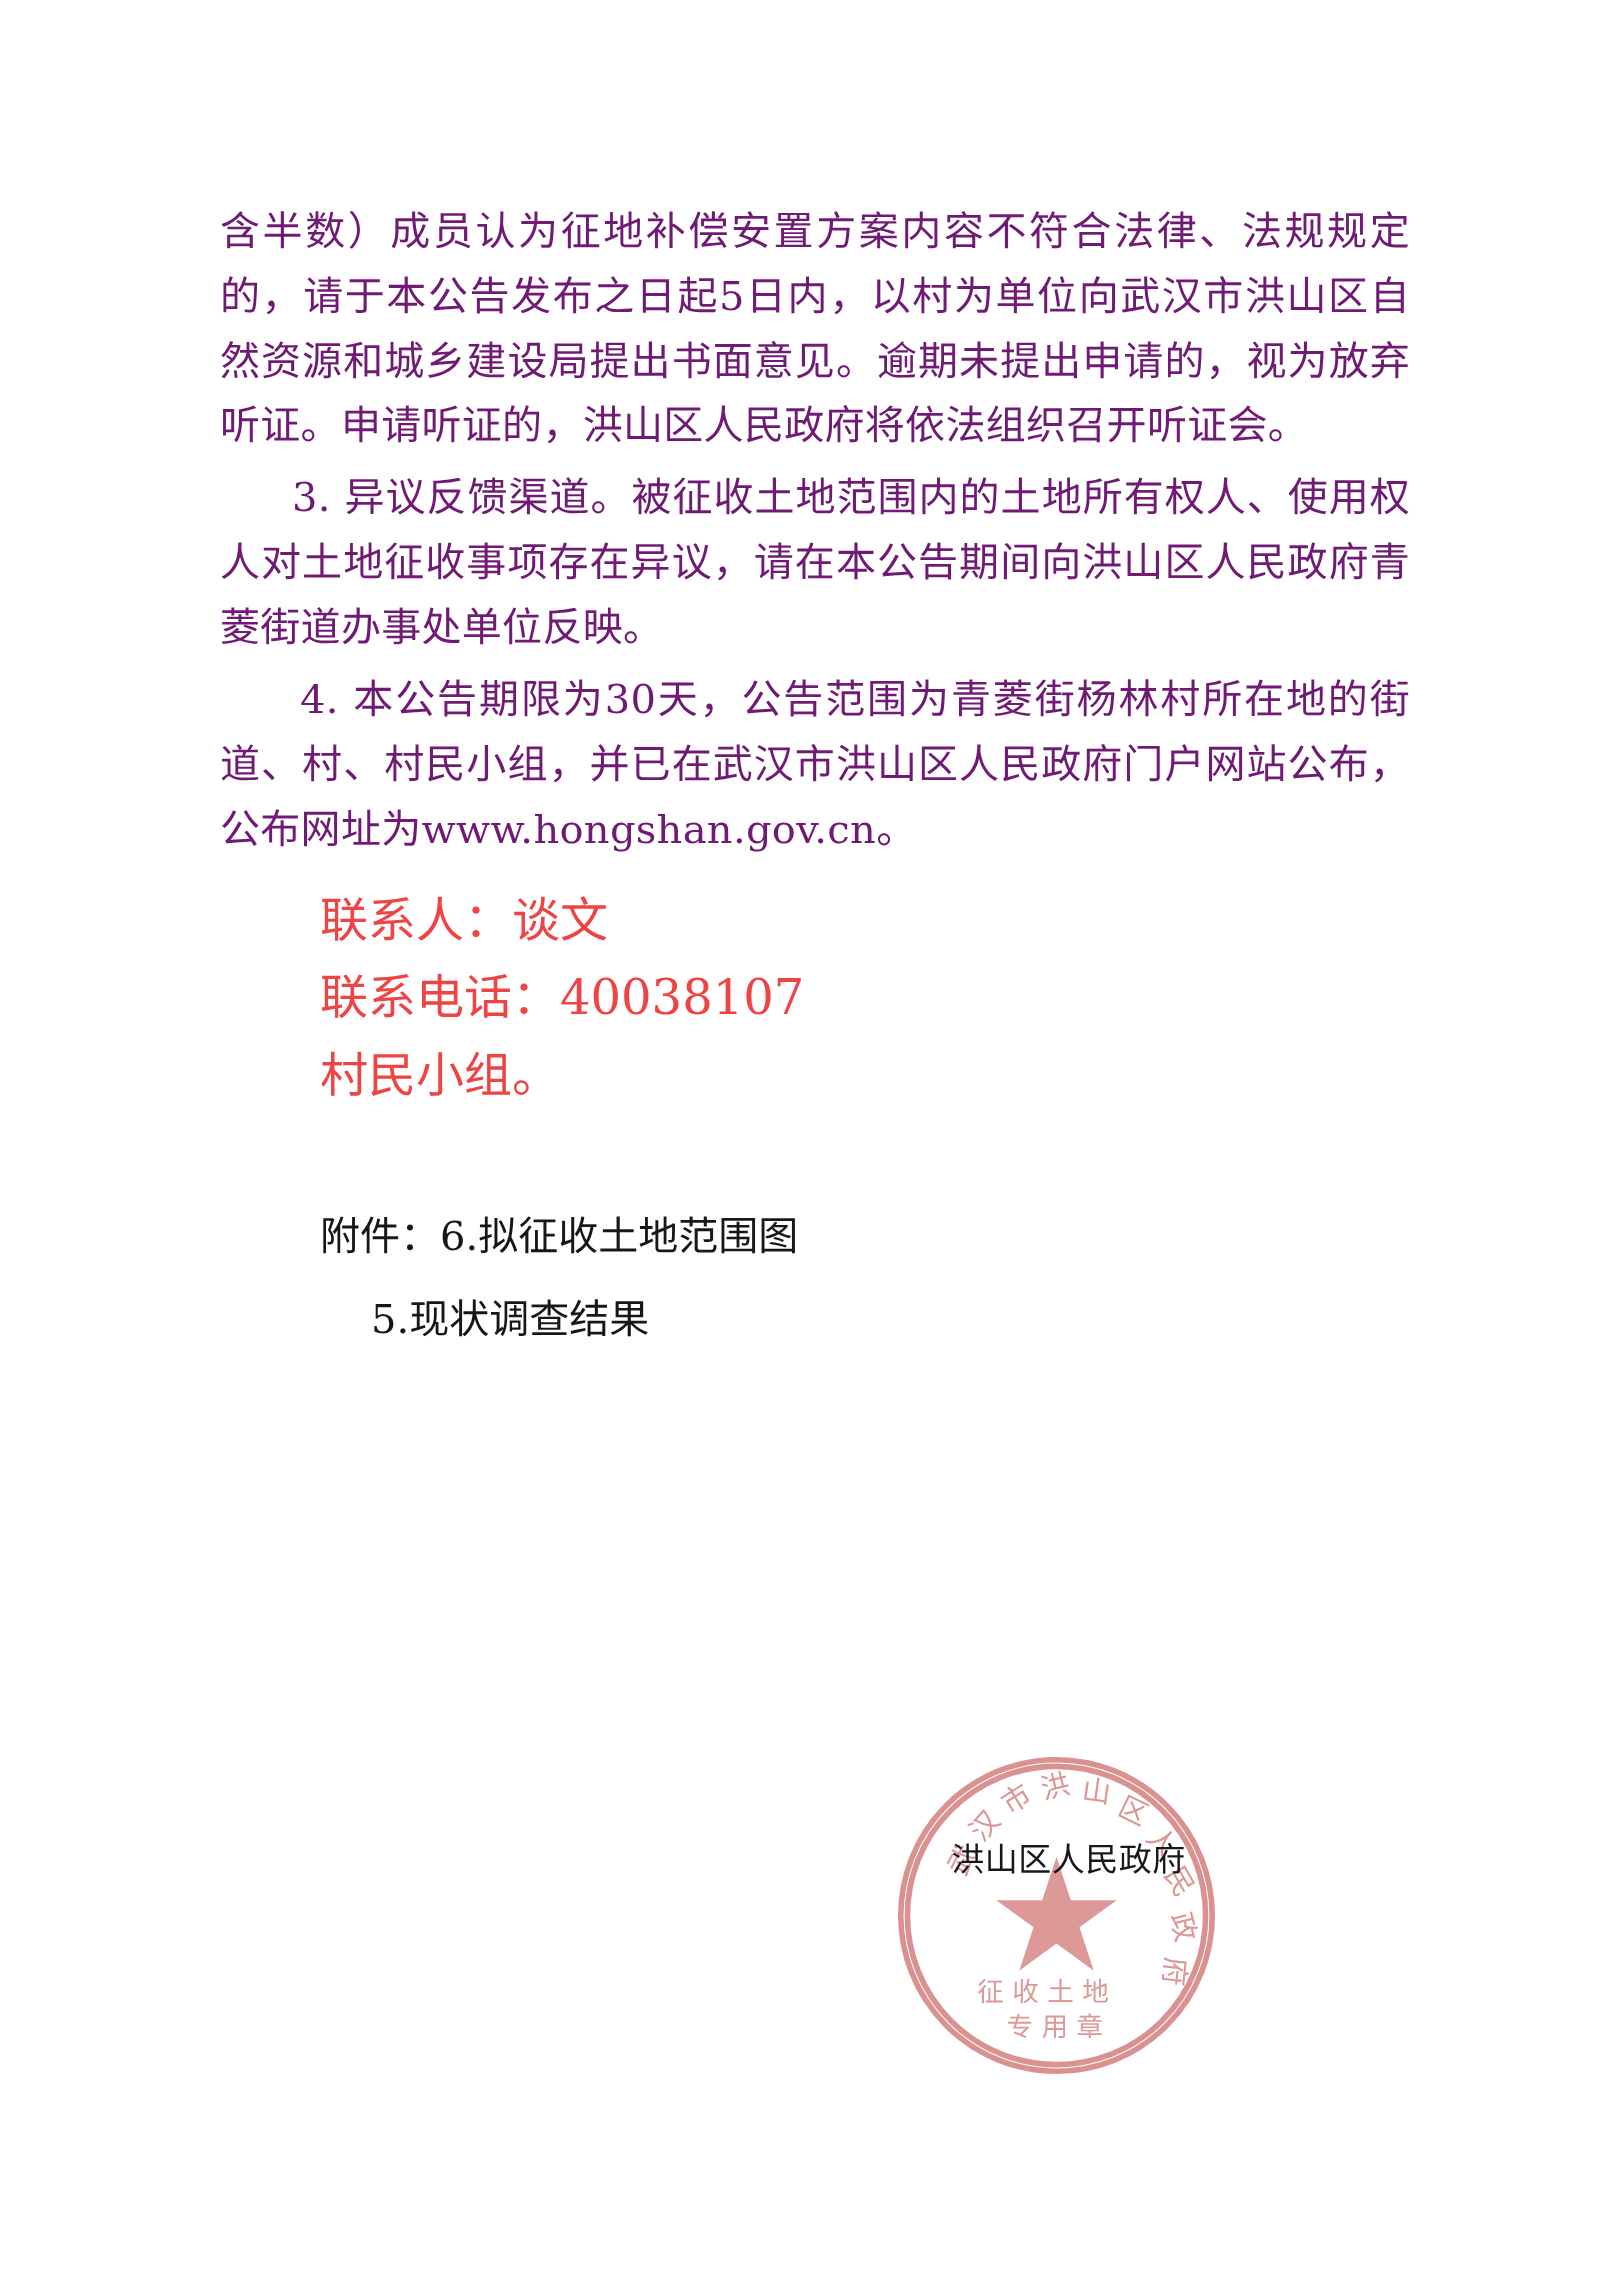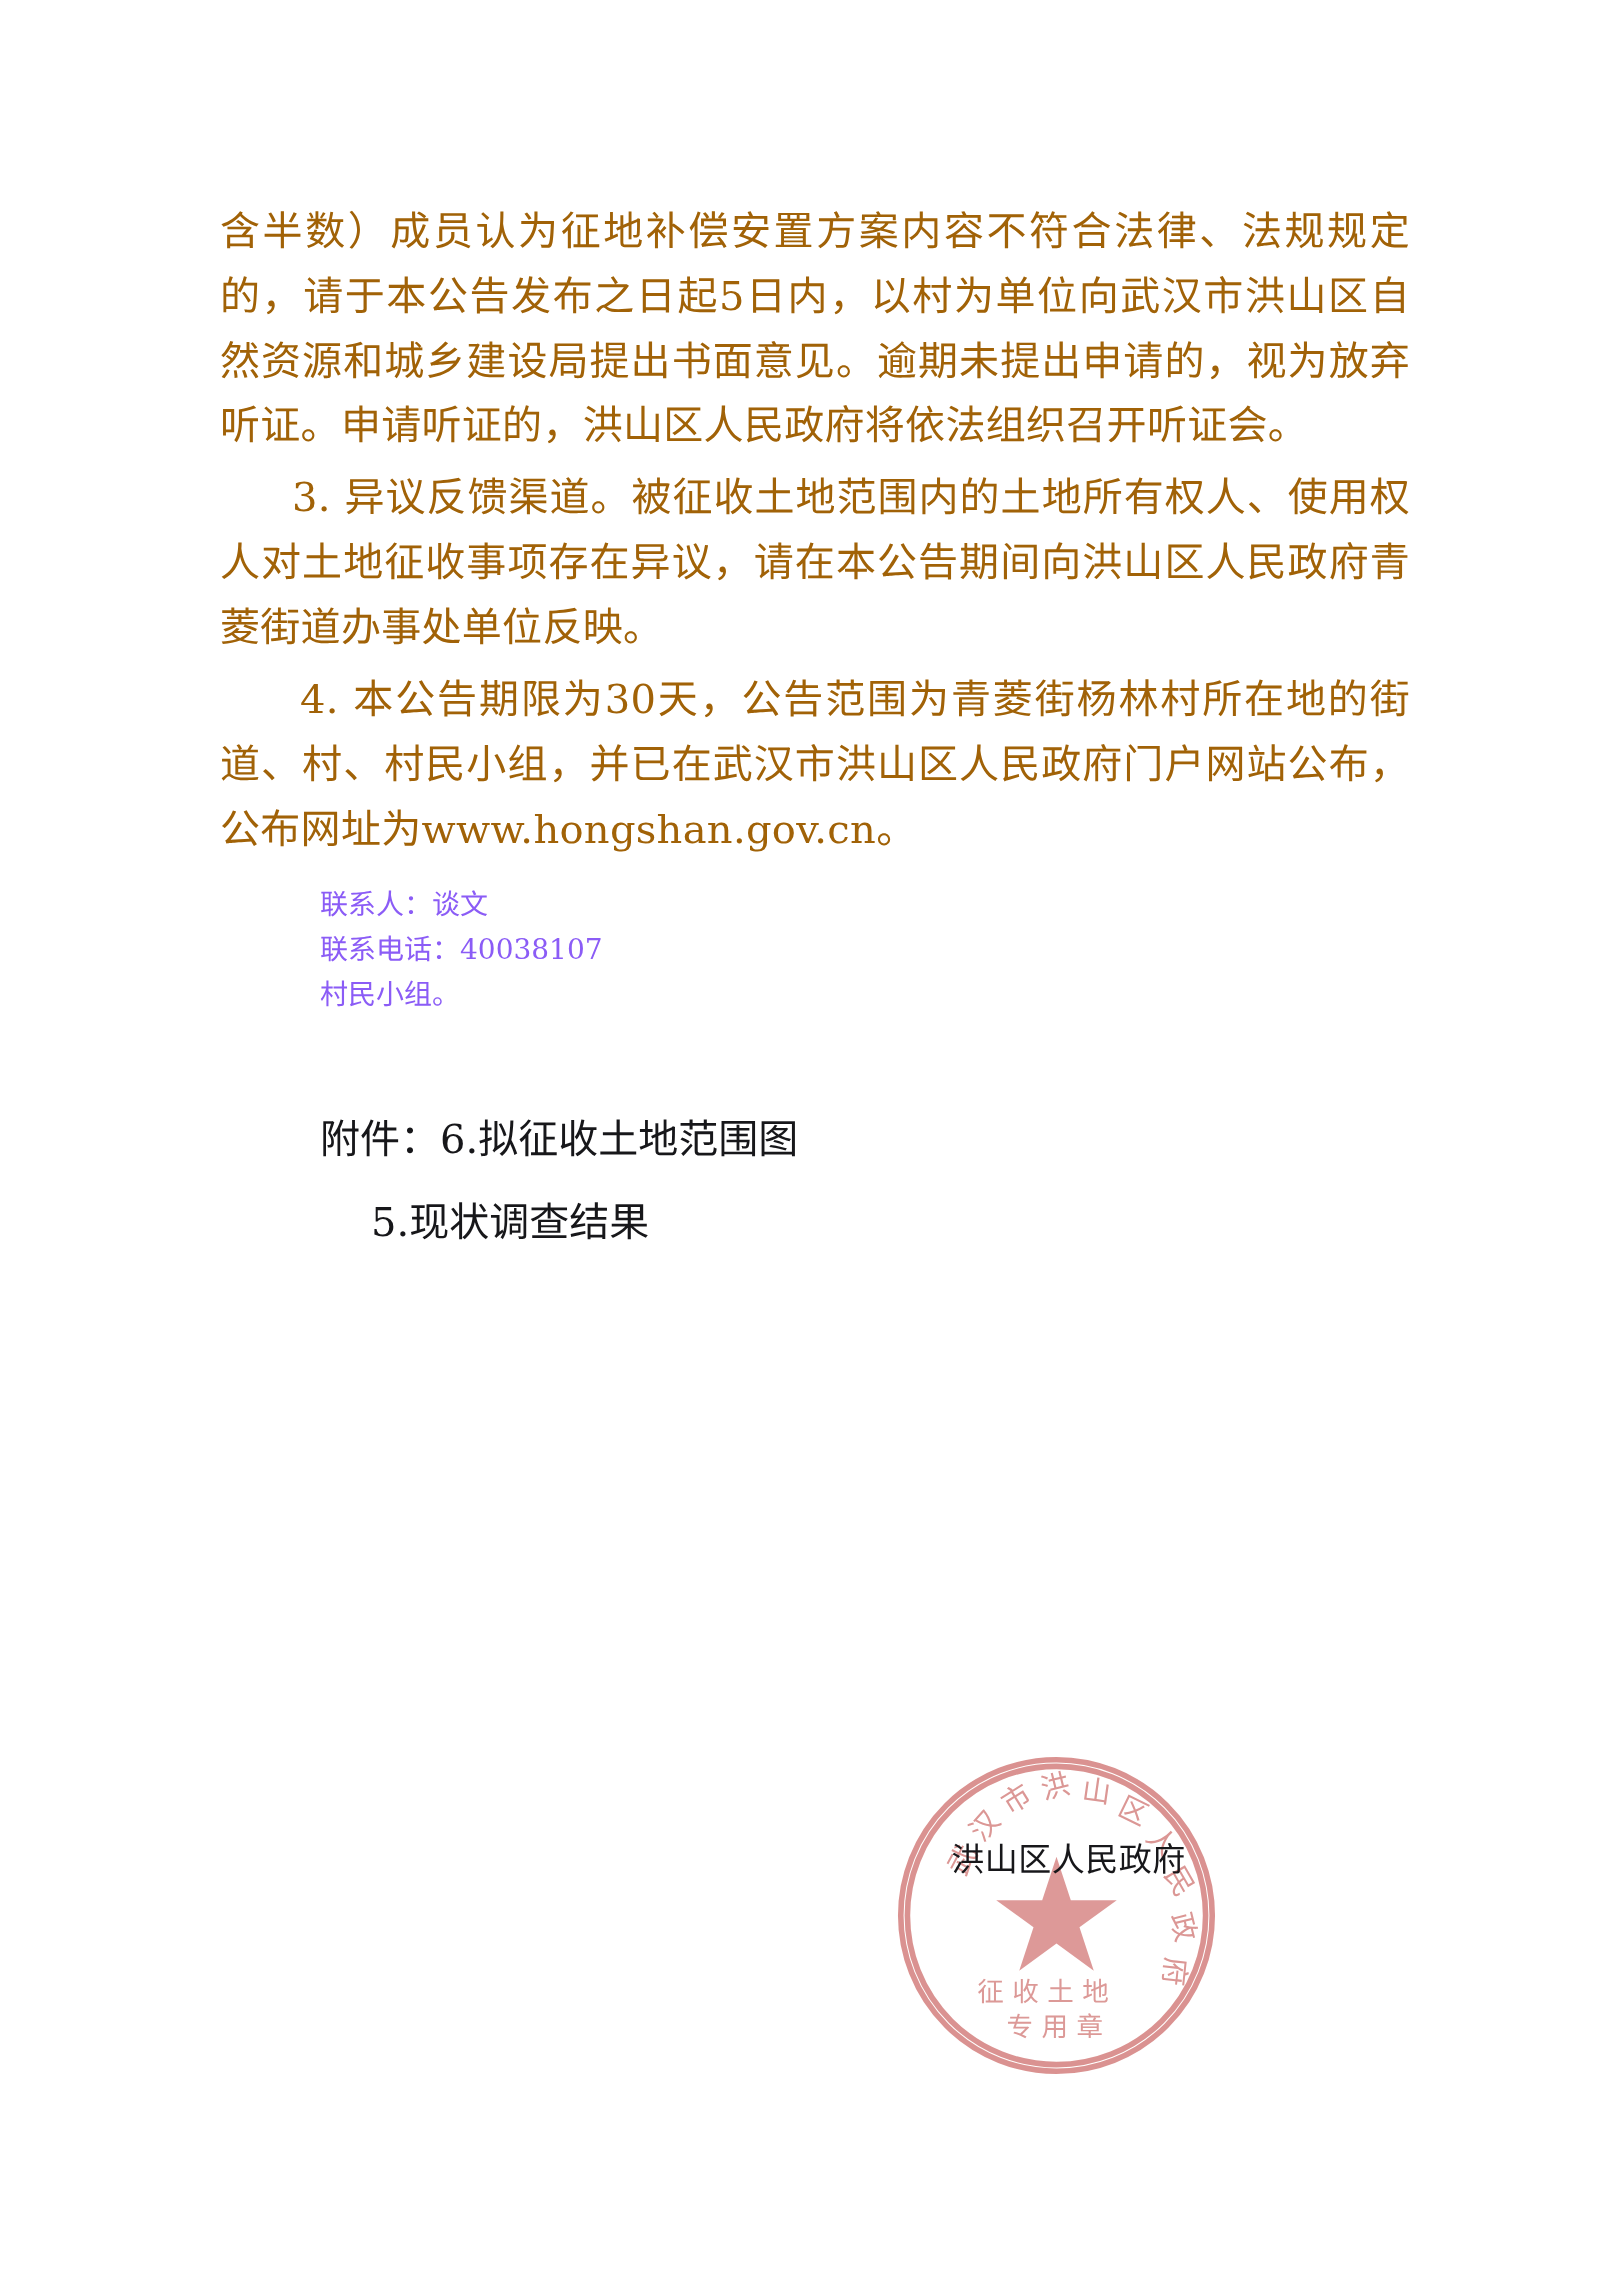--- a/index.html
+++ b/index.html
@@ -18,36 +18,36 @@
   .body-block {
     position: absolute;
     left: 220px;
     top: 199px;
     width: 1190px;
   }
   p.para {
     margin: 0 0 0 0;
     font-size: 40px;
     line-height: 1.62;
-    color: #a16207;
+    color: #701a75;
     text-align: justify;
     text-justify: inter-ideograph;
     letter-spacing: 0.3px;
     font-family: "DejaVu Serif", serif;
   }
   p.para.indent {
     text-indent: 80px;
   }
   p.para.indent-small {
     text-indent: 72px;
   }
   .contact-line {
-    font-size: 28px;
+    font-size: 48px;
     line-height: 1.62;
-    color: #8b5cf6;
+    color: #ef4444;
     margin: 0;
     padding-left: 100px;
     font-family: "DejaVu Serif", serif;
   }
   .gap-sm { height: 7.2px; }
   .gap-md { height: 20.4px; }
   .attach-block {
     margin-top: 89px;
     padding-left: 100px;
   }

